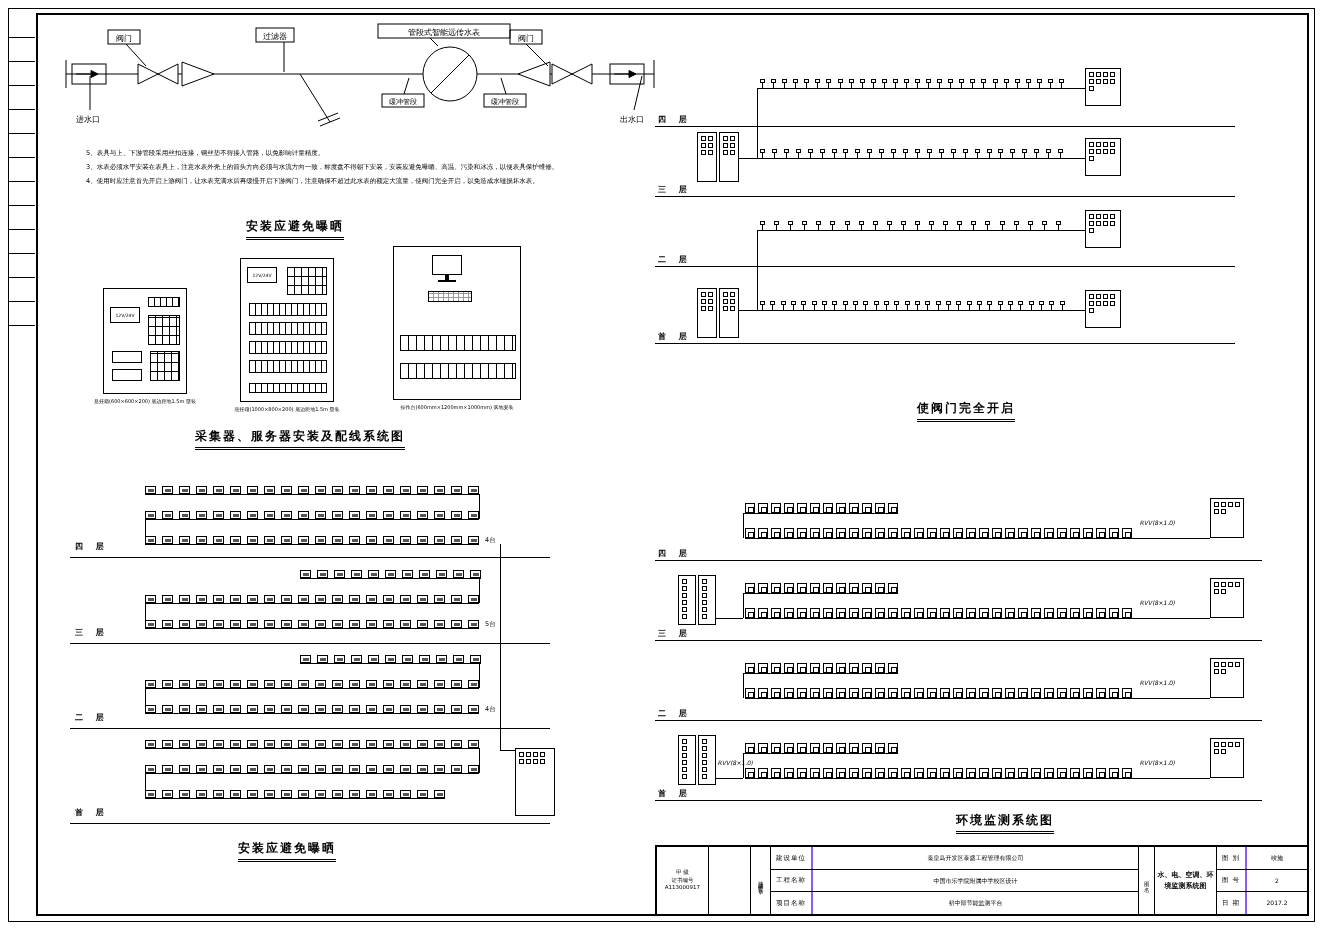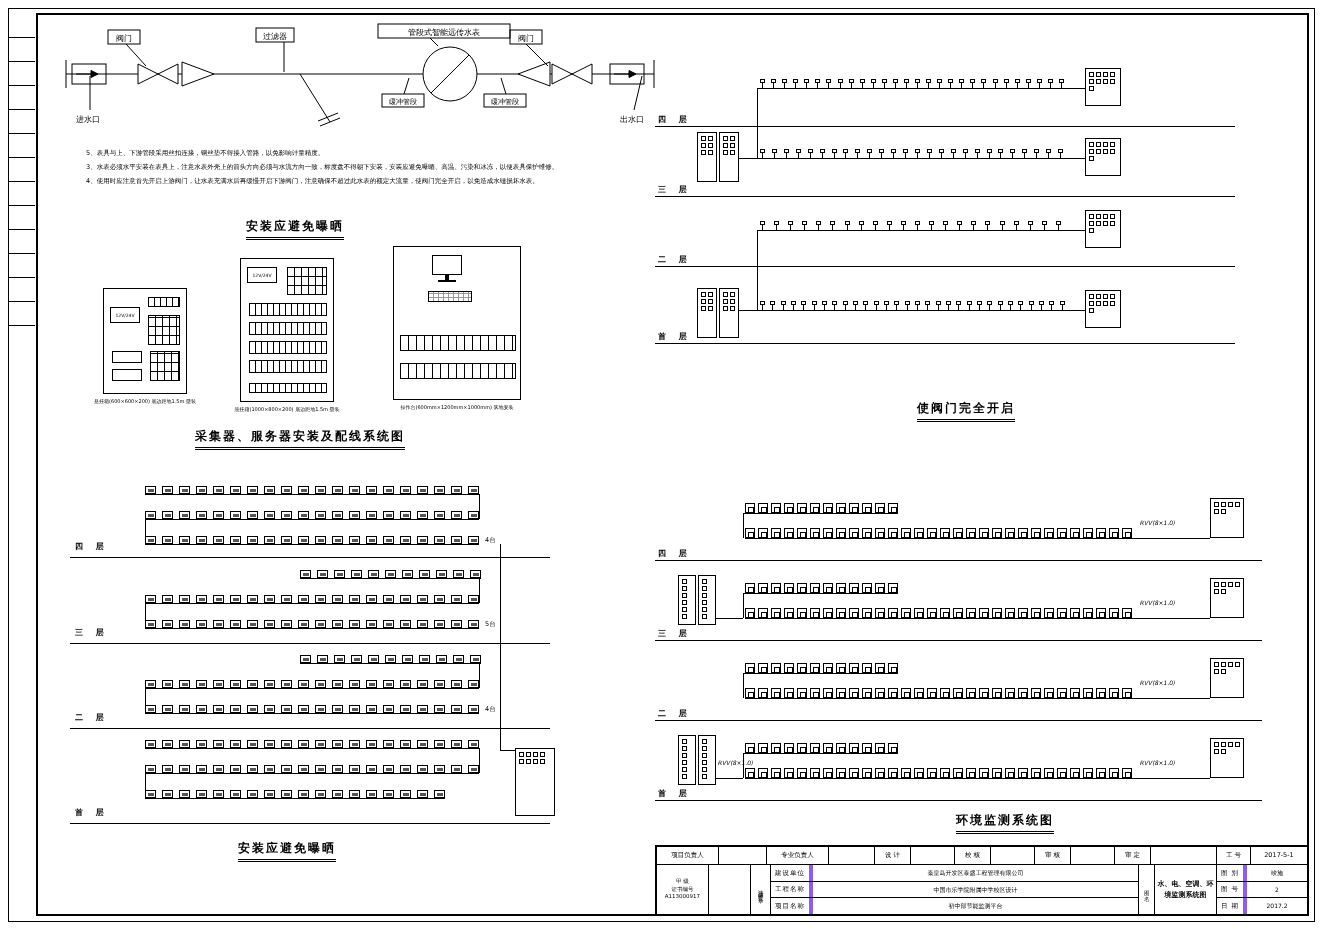--- a/index.html
+++ b/index.html
@@ -30,21 +30,21 @@
               background:#fff;display:flex;flex-direction:column;font-size:6.5px;line-height:1}
   .tb-row{display:flex;min-height:0}
   .tb-top{height:18px;border-bottom:1px solid #000;flex:0 0 auto}
   .tb-main{flex:1}
   .tb-c{border-right:1px solid #000;display:flex;align-items:center;justify-content:center;
         text-align:center;overflow:hidden}
   .tb-row .tb-c:last-child{border-right:none}
   .col{flex-direction:column;align-items:stretch;padding:0}
   .subrow{flex:1;display:flex;border-bottom:1px solid #000;min-height:0}
   .subrow.last{border-bottom:none}
-  .sl{width:42px;border-right:4px solid #8b5cf6;display:flex;align-items:center;justify-content:center;letter-spacing:1px}
+  .sl{width:42px;border-right:2px solid #8b5cf6;display:flex;align-items:center;justify-content:center;letter-spacing:1px}
   .sl30{width:30px}
   .sv{flex:1;display:flex;align-items:center;justify-content:center;font-size:6px;padding:0 2px}
   .vert{writing-mode:vertical-rl;font-size:5.5px;letter-spacing:2px;padding:2px 0}
   .cert{flex-direction:column;gap:2px;font-size:5.5px}
   .logo-cell{gap:4px;padding:0 3px}
   .emblem{width:15px;height:15px;background:#000;flex:0 0 auto;position:relative}
   .emblem::after{content:"";position:absolute;left:4px;top:4px;width:7px;height:7px;background:#fff;
                  transform:rotate(45deg) scale(.8)}
   .logo-txt{display:flex;flex-direction:column;gap:1px;align-items:flex-start}
   .logo-cn{font-family:"DejaVu Serif","Liberation Serif",serif;font-size:8.5px;font-weight:bold;letter-spacing:1px}
@@ -144,36 +144,20 @@
     <div class="pbox" style="left:38px;top:8px;width:30px;height:20px"></div>
     <div style="position:absolute;left:51px;top:28px;width:4px;height:5px;background:#000"></div>
     <div style="position:absolute;left:44px;top:33px;width:18px;height:2px;background:#000"></div>
     <div class="pbox keyboard" style="left:34px;top:44px;width:44px;height:11px"></div>
     <div class="pbox rack" style="left:6px;top:88px;width:116px;height:16px"></div>
     <div class="pbox rack" style="left:6px;top:116px;width:116px;height:16px"></div>
   </div>
   <div class="caption" style="left:457px;top:404px">操作台(600mm×1200mm×1000mm) 落地安装</div>
 
   <div id="titleblock">
-    <div class="tb-row tb-top">
-      <div class="tb-c" style="width:62px">项目负责人</div>
-      <div class="tb-c" style="width:48px"></div>
-      <div class="tb-c" style="width:62px">专业负责人</div>
-      <div class="tb-c" style="width:46px"></div>
-      <div class="tb-c" style="width:36px">设 计</div>
-      <div class="tb-c" style="width:44px"></div>
-      <div class="tb-c" style="width:36px">校 核</div>
-      <div class="tb-c" style="width:44px"></div>
-      <div class="tb-c" style="width:36px">审 核</div>
-      <div class="tb-c" style="width:44px"></div>
-      <div class="tb-c" style="width:36px">审 定</div>
-      <div class="tb-c" style="flex:1"></div>
-      <div class="tb-c" style="width:34px">工 号</div>
-      <div class="tb-c" style="width:56px">2017-5-1</div>
-    </div>
     <div class="tb-row tb-main">
       <div class="tb-c cert" style="width:52px">
         <span>甲 级</span>
         <span>证书编号</span>
         <span>A113000917</span>
       </div>
       <div class="tb-c" style="width:42px"></div>
       <div class="tb-c vert" style="width:20px">注册师签章</div>
       <div class="tb-c col" style="flex:1">
         <div class="subrow">

